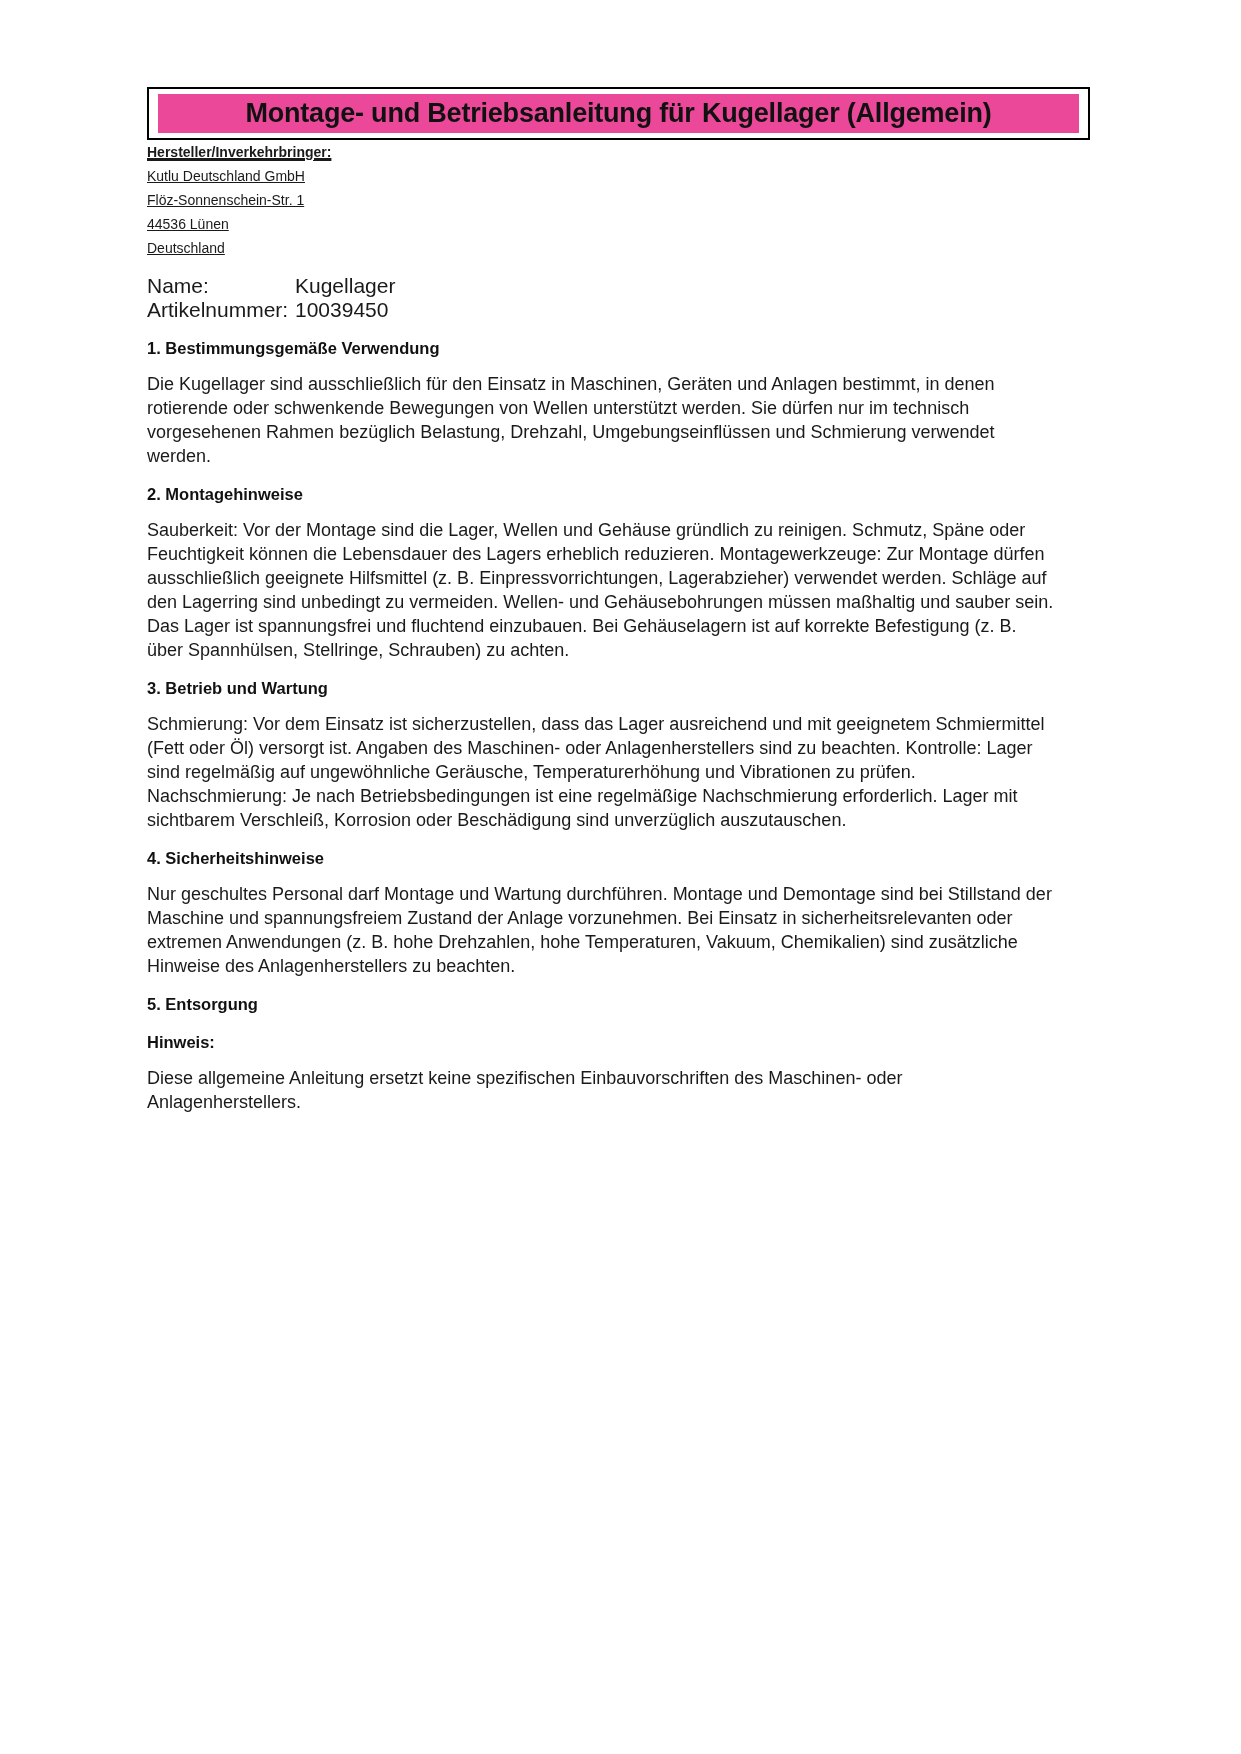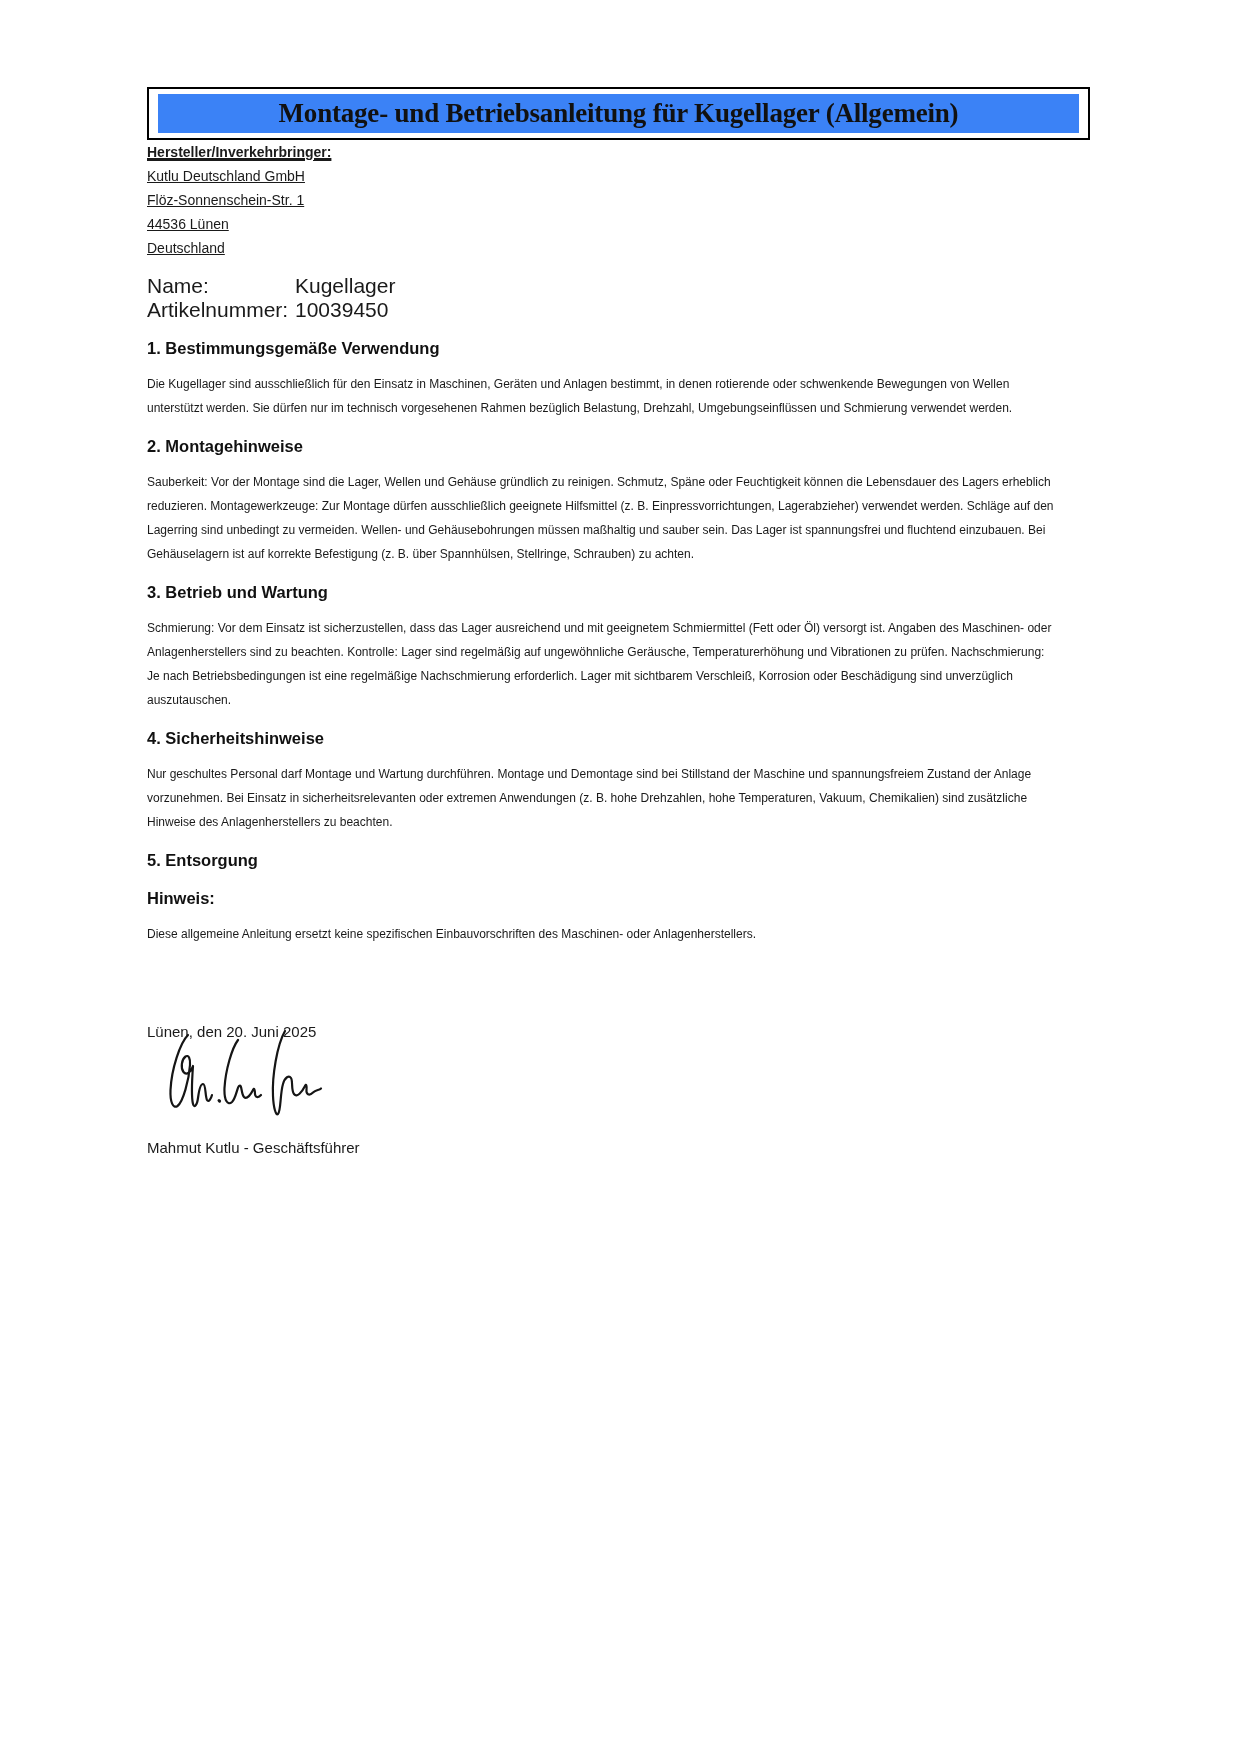--- a/index.html
+++ b/index.html
@@ -17,24 +17,23 @@
   }
   .content {
     padding: 87px 151px 0 147px;
   }
   
   .title-box {
     border: 2px solid #000000;
     padding: 5px 9px;
   }
   .title-strip {
-    background: #3b82f6;
+    background: #ec4899;
     text-align: center;
     padding: 3px 4px;
-    font-family: Liberation Serif, serif;
   }
   .title-strip h1 {
     margin: 0;
     font-size: 27px;
     line-height: 33px;
     font-weight: 700;
     color: #111111;
     letter-spacing: -0.2px;
     white-space: nowrap;
   }
@@ -61,21 +60,21 @@
   
   .sections { width: 910px; }
   .section h2 {
     font-size: 16.5px;
     line-height: 24px;
     font-weight: 700;
     color: #111111;
     margin: 14px 0 12px 0;
   }
   .section p {
-    font-size: 12px;
+    font-size: 18px;
     line-height: 24px;
     margin: 0 0 12px 0;
   }
   
   .sig-block { margin-top: 76px; }
   .place-date {
     font-size: 15px;
     line-height: 20px;
   }
   .signature-svg {
@@ -138,58 +137,15 @@
       </div>
       <div class="section">
         <h2>5. Entsorgung</h2>
       </div>
       <div class="section">
         <h2>Hinweis:</h2>
         <p>Diese allgemeine Anleitung ersetzt keine spezifischen Einbauvorschriften des Maschinen- oder Anlagenherstellers.</p>
       </div>
     </div>
 
-    <div class="sig-block">
-      <div class="place-date">Lünen, den 20. Juni 2025</div>
-      <svg class="signature-svg" width="160" height="100" viewBox="0 0 160 100" aria-hidden="true">
-        <g fill="none" stroke="#151515" stroke-width="2.2" stroke-linecap="round" stroke-linejoin="round">
-
-          <path d="M 25,7
-                   C 17,15 8.5,41 7.5,62
-                   C 7,74 10,81 14.5,78
-                   C 20,74 26,52 27,37
-                   C 27.5,30.5 25.5,26.5 22.5,28.5
-                   C 18.5,31.5 17.5,40 20.5,44
-                   C 23.5,48 28,44 30,38
-                   C 29,52 28,68 30,76
-                   C 31,80 34,78 35,70
-                   C 36,62 37.5,56 40,56
-                   C 43,56 42,68 44,72
-                   C 45.5,74.5 48,71 49,67"></path>
-
-          <path d="M 56,72.5 L 56.6,73.1" stroke-width="3"></path>
-
-          <path d="M 75,12
-                   C 69,20 62.5,42 61.5,60
-                   C 61,72 64.5,78 69,74
-                   C 73,70 74,60 76,58
-                   C 79,55 78,66 81,69
-                   C 84,72 88,66 90,62
-                   C 91,59 92,62 92,66
-                   C 92,69 95,70.5 98,67"></path>
-
-          <path d="M 122,3
-                   C 114,17 109,48 110,68
-                   C 110.5,80 113,88 115,86
-                   C 118,83 117,66 120,56
-                   C 122,49 126,47 128,50
-                   C 130,53 128,62 131,66
-                   C 134,70 139,64 142,58
-                   C 143,55 144,58 143.5,62
-                   C 143,66 146,68.5 150,64.5
-                   C 153,61.5 156,62.5 158,60.5"></path>
-        </g>
-      </svg>
-      <div class="signer">Mahmut Kutlu - Geschäftsführer</div>
-    </div>
 
   </div>
 </div>
 
 </body></html>

